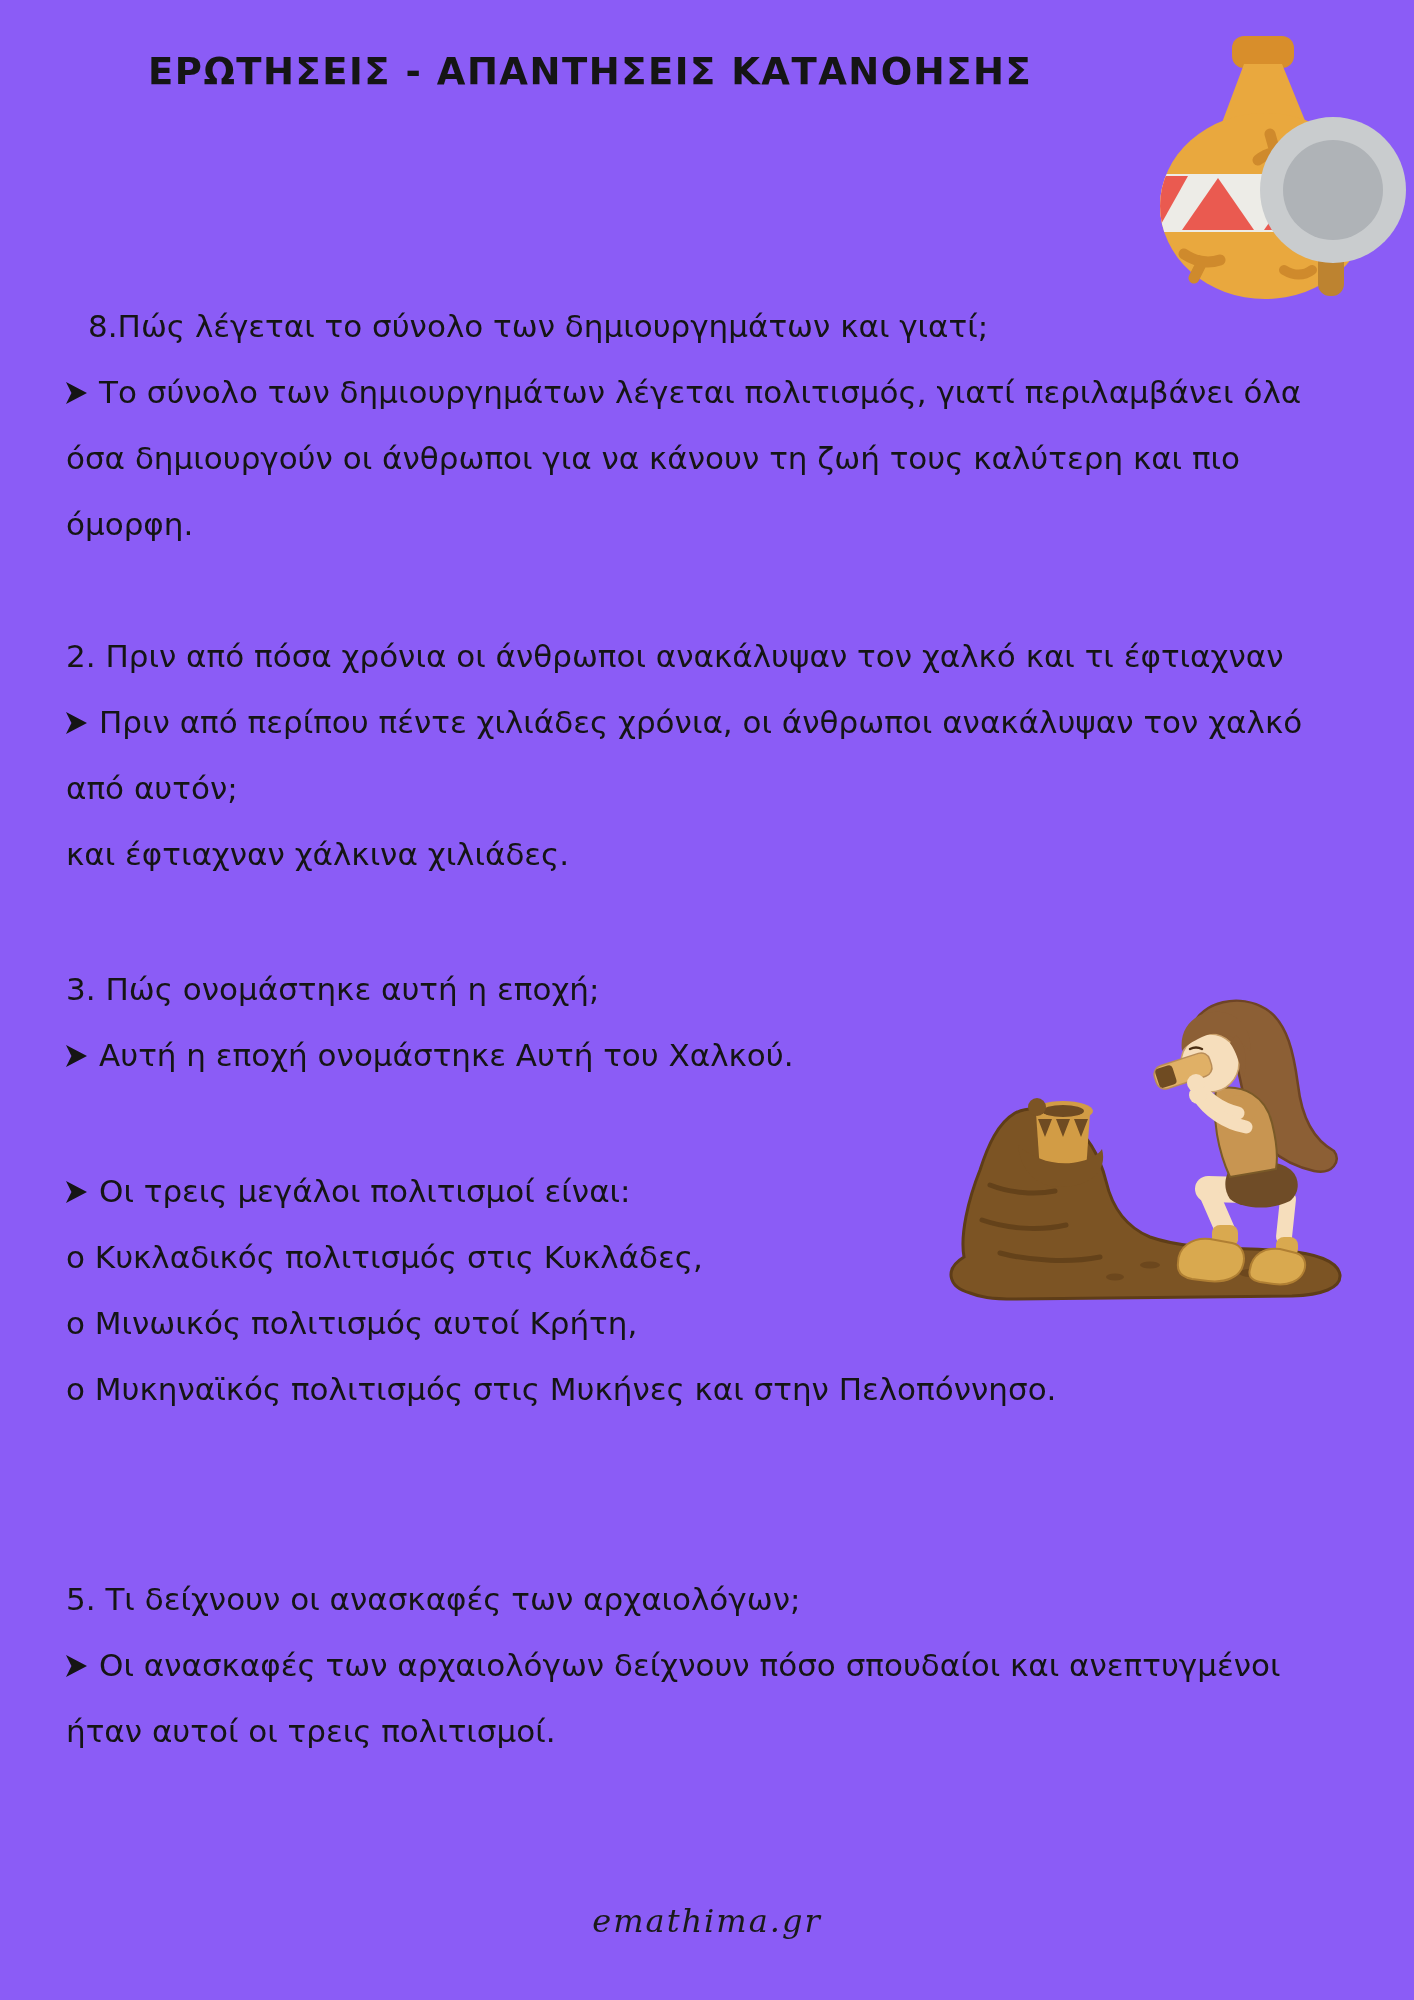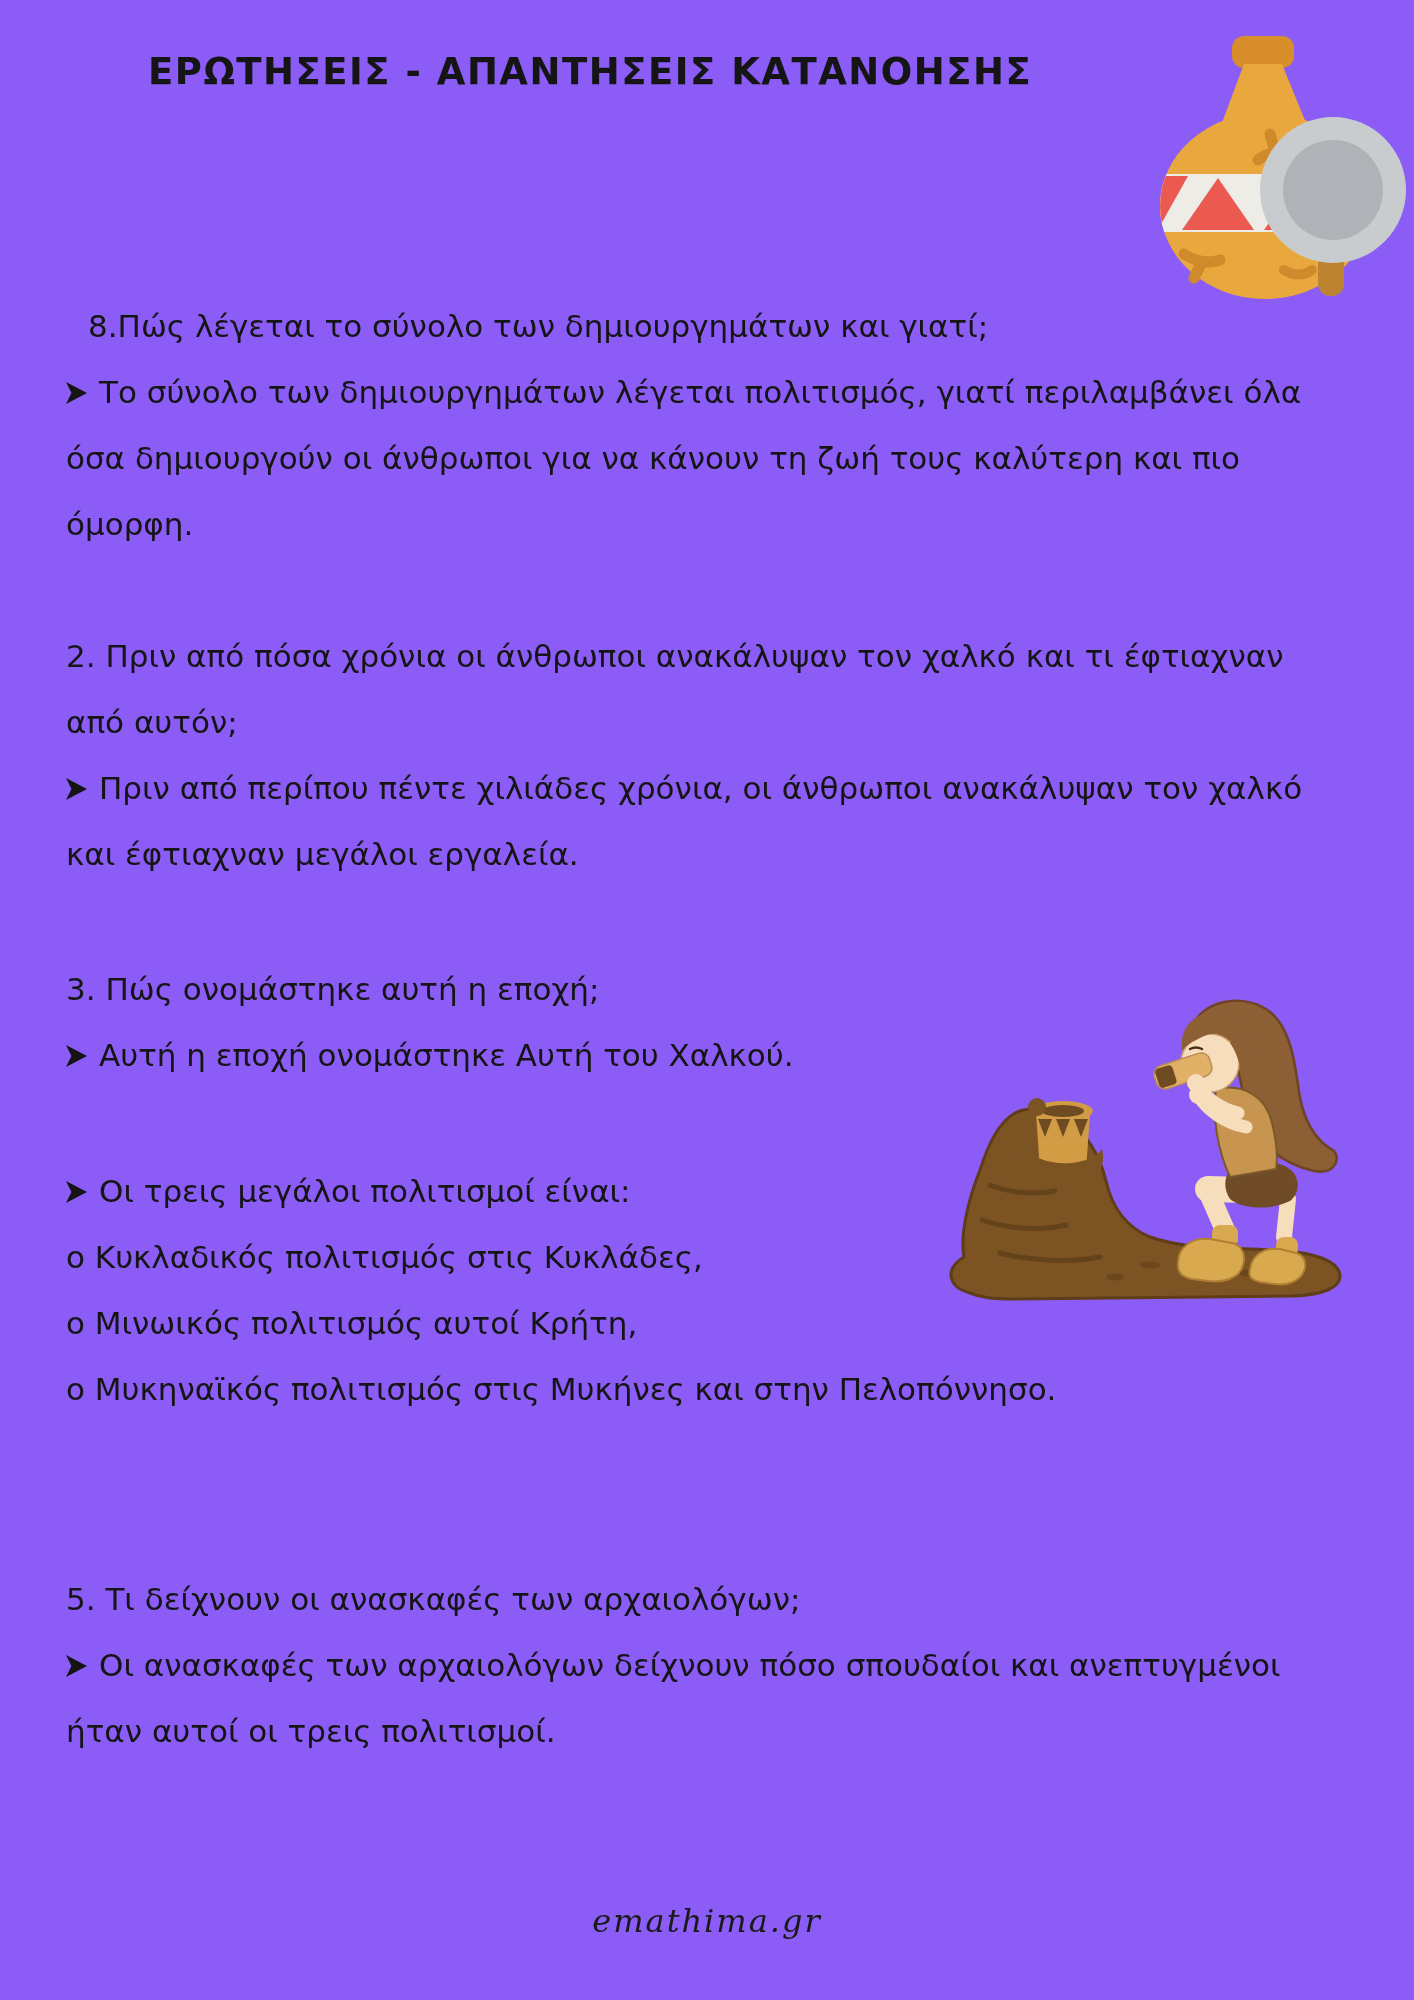--- a/index.html
+++ b/index.html
@@ -73,23 +73,23 @@
 
   <div class="qa" style="top:293px">
     <div class="line indent">8.Πώς λέγεται το σύνολο των δημιουργημάτων και γιατί;</div>
     <div class="line"><span class="bullet"></span><span>Το σύνολο των δημιουργημάτων λέγεται πολιτισμός, γιατί περιλαμβάνει όλα</span></div>
     <div class="line">όσα δημιουργούν οι άνθρωποι για να κάνουν τη ζωή τους καλύτερη και πιο</div>
     <div class="line">όμορφη.</div>
   </div>
 
   <div class="qa" style="top:623px">
     <div class="line">2. Πριν από πόσα χρόνια οι άνθρωποι ανακάλυψαν τον χαλκό και τι έφτιαχναν</div>
+    <div class="line"><span class="bullet"></span><span>Πριν από περίπου πέντε χιλιάδες χρόνια, οι άνθρωποι ανακάλυψαν τον χαλκό</span></div>
     <div class="line">από αυτόν;</div>
-    <div class="line"><span class="bullet"></span><span>Πριν από περίπου πέντε χιλιάδες χρόνια, οι άνθρωποι ανακάλυψαν τον χαλκό</span></div>
-    <div class="line">και έφτιαχναν μεγάλοι εργαλεία.</div>
+    <div class="line">και έφτιαχναν χάλκινα χιλιάδες.</div>
   </div>
 
   <div class="qa" style="top:956px">
     <div class="line">3. Πώς ονομάστηκε αυτή η εποχή;</div>
     <div class="line"><span class="bullet"></span><span>Αυτή η εποχή ονομάστηκε Αυτή του Χαλκού.</span></div>
   </div>
 
   <svg class="illu illu-dig" viewBox="0 0 405 320" aria-hidden="true">
     <g>
       <path d="M 30 308 C 8 302 4 284 24 272 C 20 250 28 215 40 185 C 48 160 58 138 75 128 C 92 120 112 124 128 136 C 148 150 160 172 166 196 C 172 222 186 242 210 252 C 250 266 300 262 345 266 C 375 268 398 276 400 290 C 401 303 382 310 352 311 L 75 314 C 50 314 40 312 30 308 Z" style="fill:var(--dirt);stroke:var(--dirt_dark)" stroke-width="3"></path>

